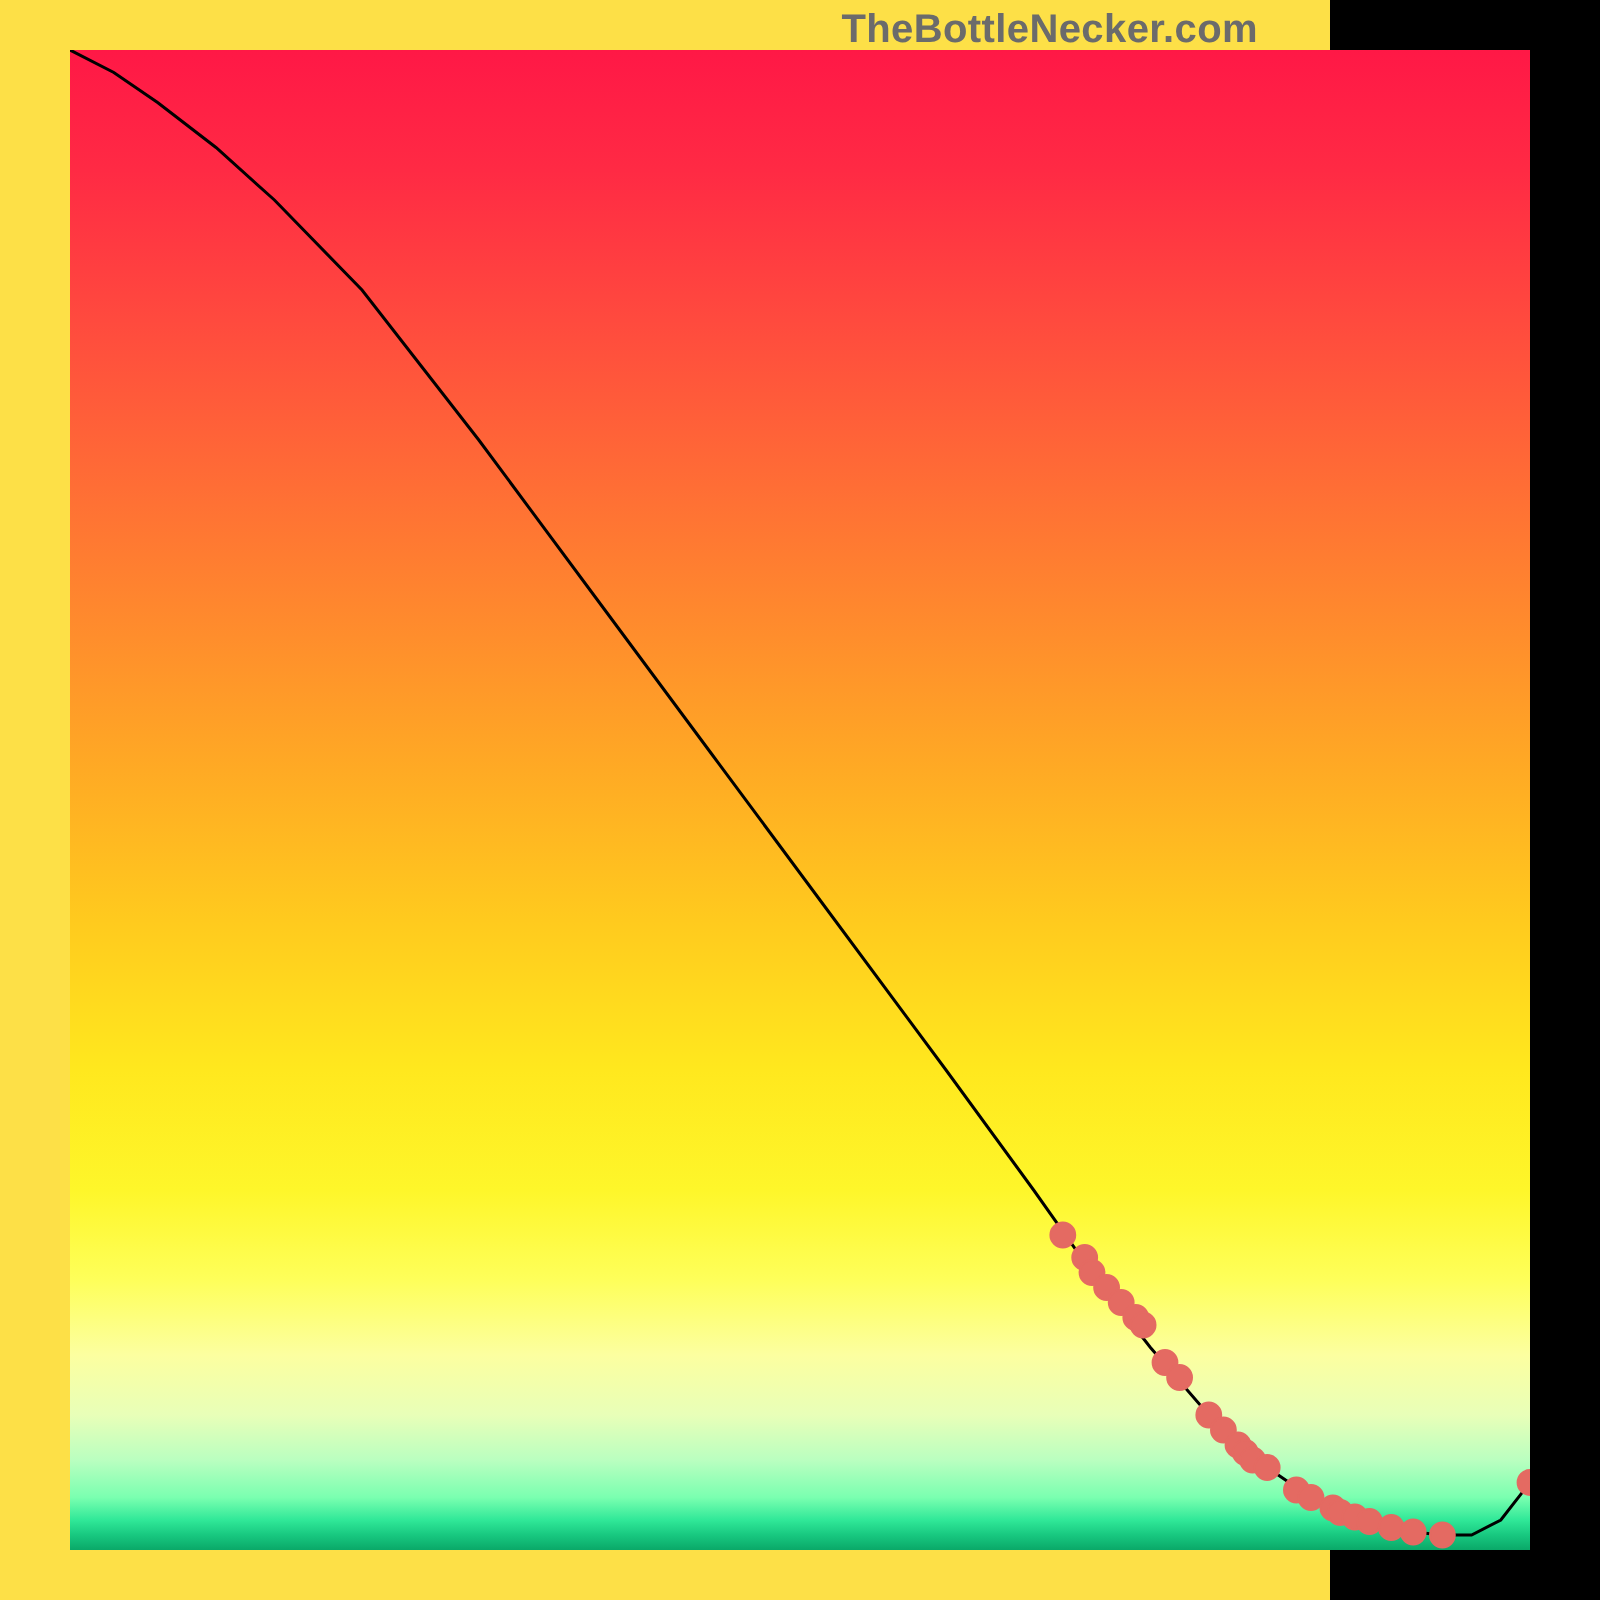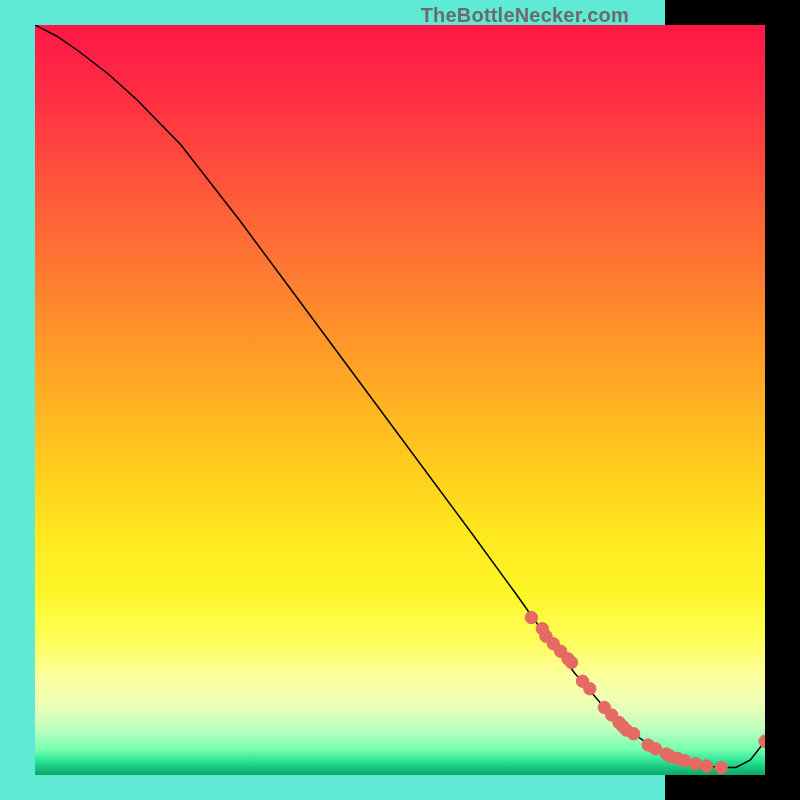--- a/index.html
+++ b/index.html
@@ -1,21 +1,21 @@
 <!DOCTYPE html>
 <html><head>
 <meta charset="utf-8">
 <style>
   * { margin: 0; padding: 0; box-sizing: border-box; }
   html, body { width: 800px; height: 800px; background: #000; overflow: hidden; }
   .frame {
     position: relative;
     width: 665px;
     height: 800px;
-    background: #5eead4;
+    background: #fde047;
   }
   .plot-area {
     position: absolute;
     left: 35px;
     top: 25px;
     width: 730px;
     height: 750px;
     overflow: hidden;
   }
   .gradient {

